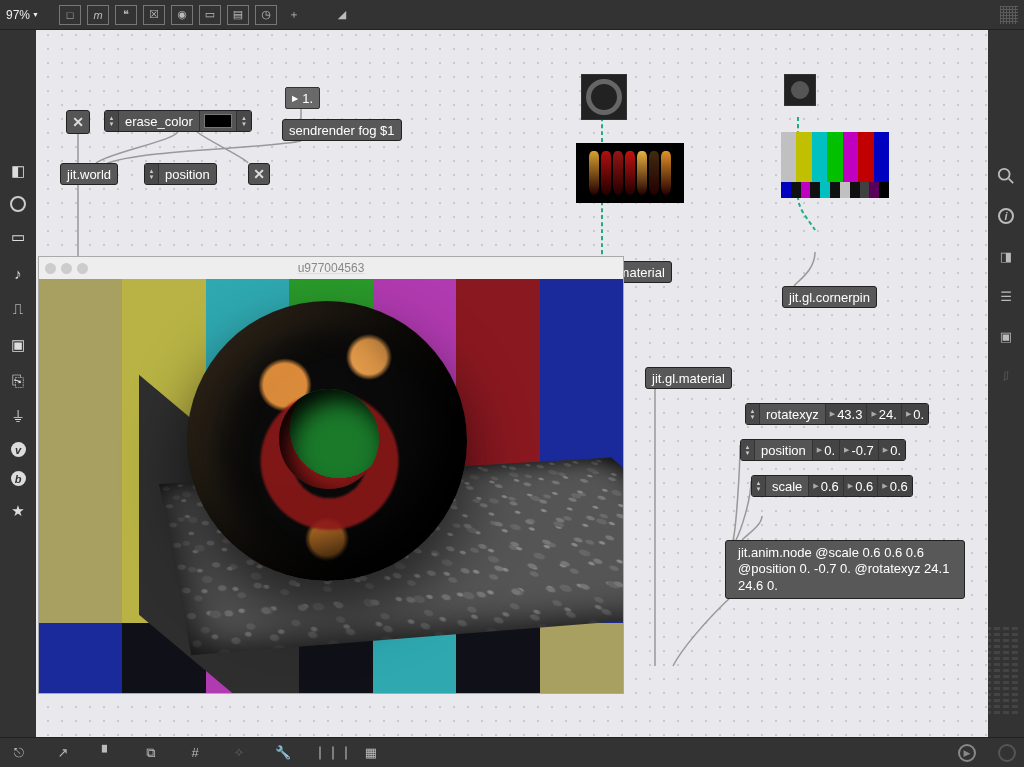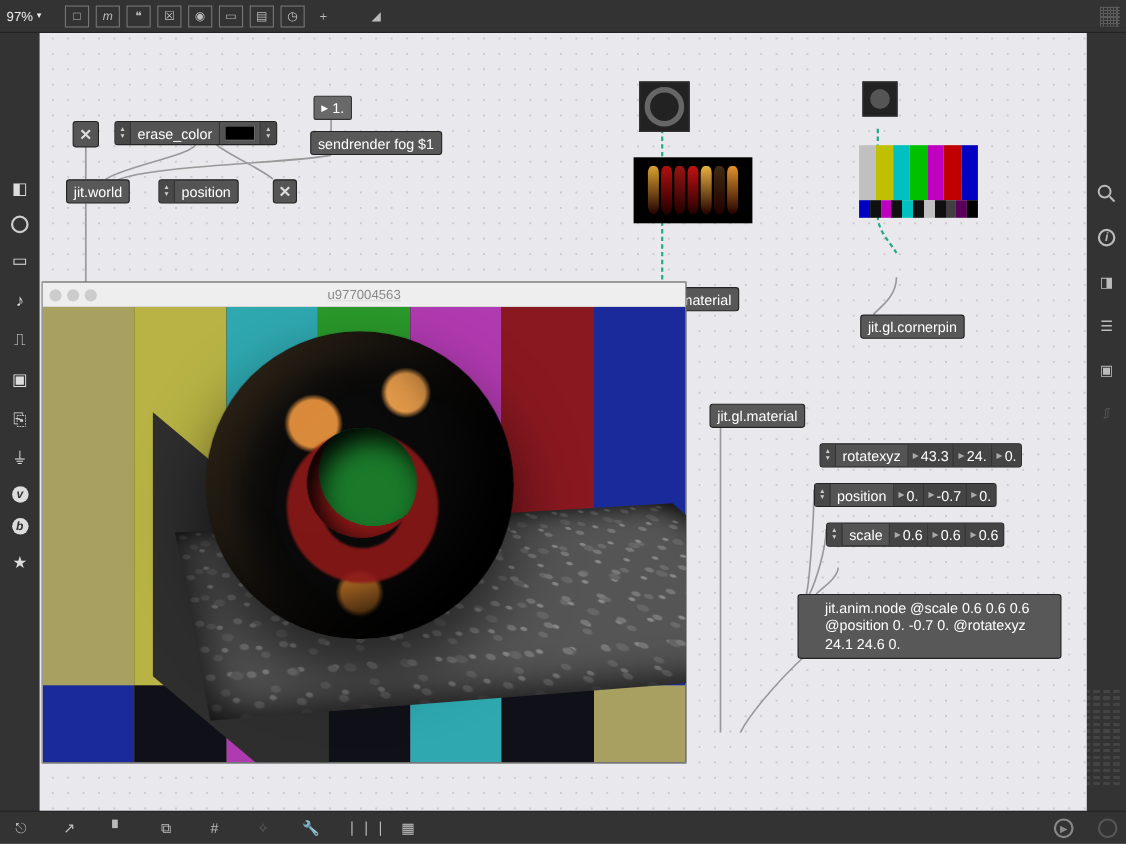--- a/index.html
+++ b/index.html
@@ -34,21 +34,21 @@
   .powerbtn { width: 18px; height: 18px; border: 2px solid #555; border-radius: 50%; }
   .playbtn { width: 18px; height: 18px; border: 2px solid #888; border-radius: 50%; display:flex; align-items:center; justify-content:center; font-size:9px; color:#888; }
 
   
   .canvas { position: absolute; left: 36px; right: 36px; top: 30px; bottom: 30px; background: #e8e8ed; overflow: hidden;
     background-image: radial-gradient(circle, #c9c9ce 1px, transparent 1px);
     background-size: 14px 14px; background-position: -9px -2px; }
 
   
   .objbox { position: absolute; background: #585858; color: #fff; height: 22px; display: flex; align-items: center; padding: 0 6px; font-size: 13px; border: 1px solid #222; border-radius: 3px; }
-  .objbox.multiline { height: auto; padding: 4px 24px; line-height: 1.25; justify-content: center; }
+  .objbox.multiline { height: auto; padding: 4px 12px; line-height: 1.25; justify-content: center; }
   .msgbox  { position: absolute; background: #696969; color: #fff; height: 22px; display: flex; align-items: center; padding: 0 6px; font-size: 13px; border-radius: 2px; border:1px solid #333; }
 
   .attrui { position: absolute; background: #545454; color: #fff; height: 22px; display:flex; align-items:stretch; border:1px solid #222; border-radius:3px; }
   .attrui .seg { display:flex; align-items:center; border-right:1px solid #333; }
   .attrui .seg:last-child { border-right:none; }
   .attrui .updn { width:14px; display:flex; flex-direction:column; justify-content:center; align-items:center; font-size:6px; color:#ccc; background:#484848; }
   .attrui .label { padding:0 6px; font-size:13px; }
   .attrui .val { background:#444; padding:0 4px; font-size:13px; display:flex; align-items:center; gap:2px; }
   .attrui .val .tri { font-size:7px; color:#aaa; }
   .attrui .swatch { width:28px; height:14px; background:#000; border:1px solid #777; margin:0 4px; align-self:center; }

